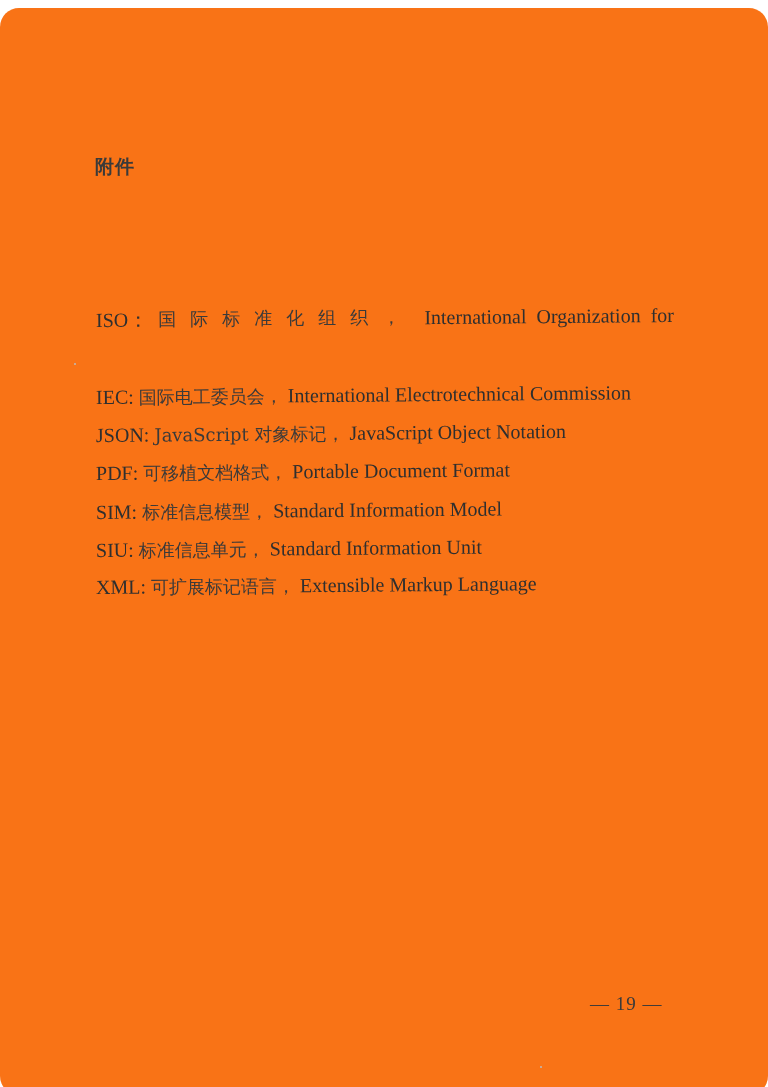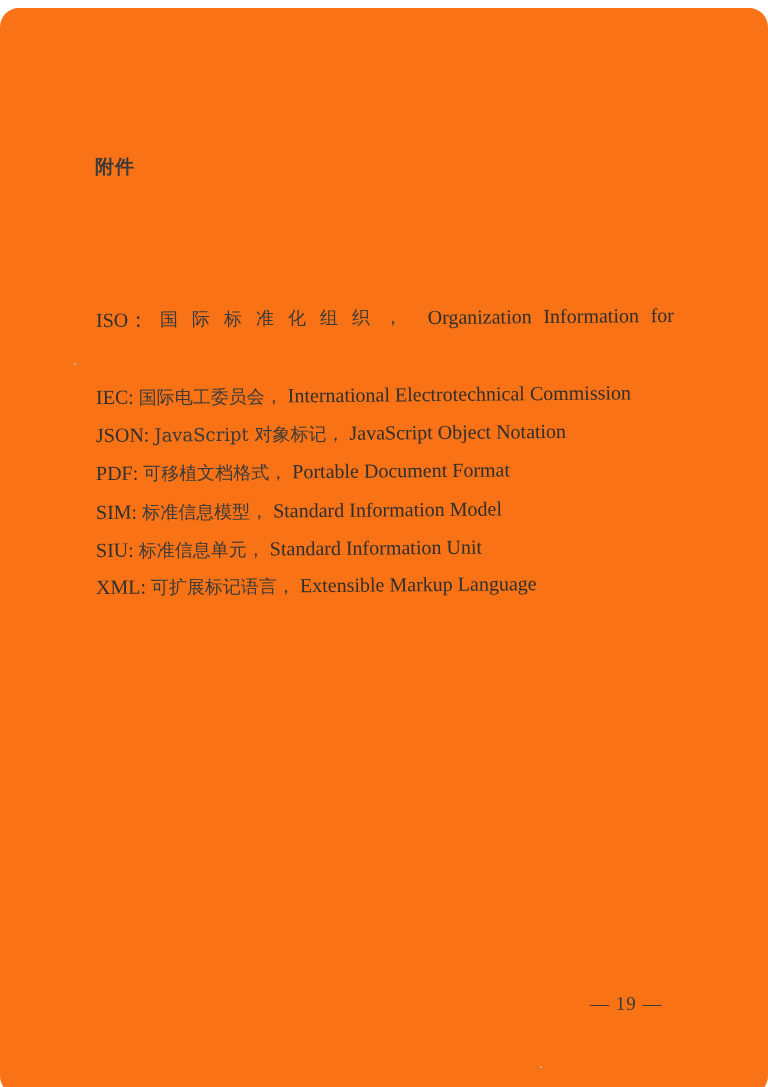--- a/index.html
+++ b/index.html
@@ -122,22 +122,22 @@
     <span class="zh-spread">
       <span>国</span>
       <span>际</span>
       <span>标</span>
       <span>准</span>
       <span>化</span>
       <span>组</span>
       <span>织</span>
       <span>，</span>
     </span>
+    <span class="en">International</span>
     <span class="en">Organization</span>
-    <span class="en">Information</span>
     <span class="en">for</span>
   </div>
 
   <div class="entry entry-iec">
     <span class="abbr">IEC:</span>
     <span class="zh">国际电工委员会，</span>
     <span class="en">International Electrotechnical Commission</span>
   </div>
 
   <div class="entry entry-json">

